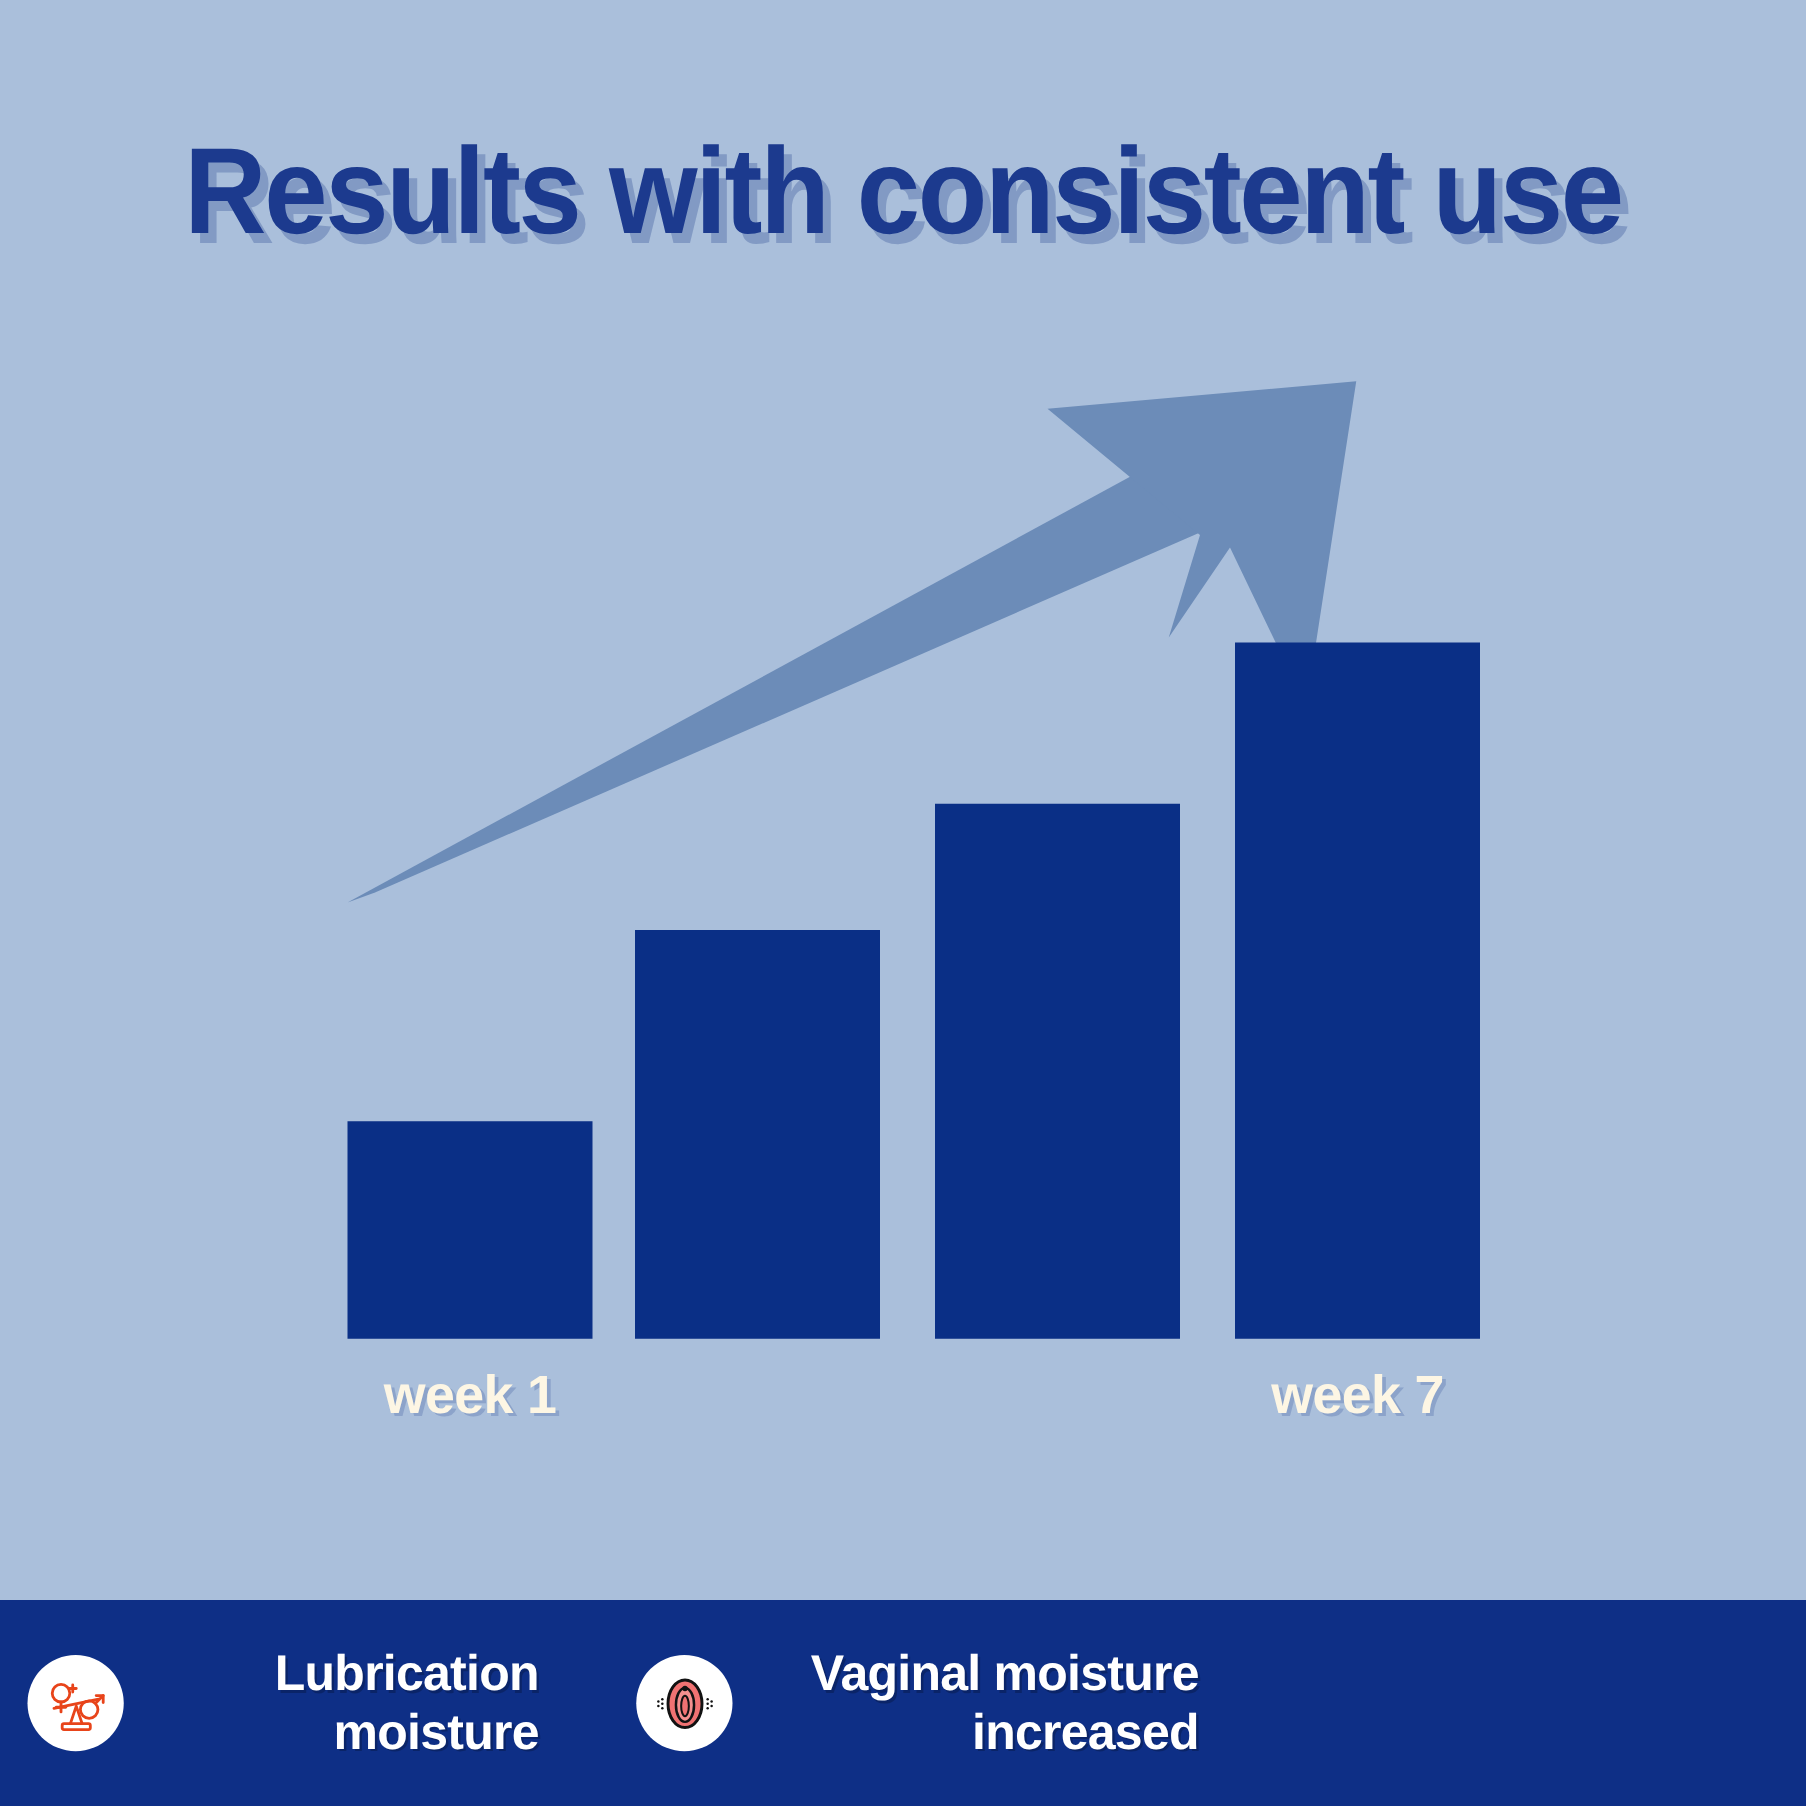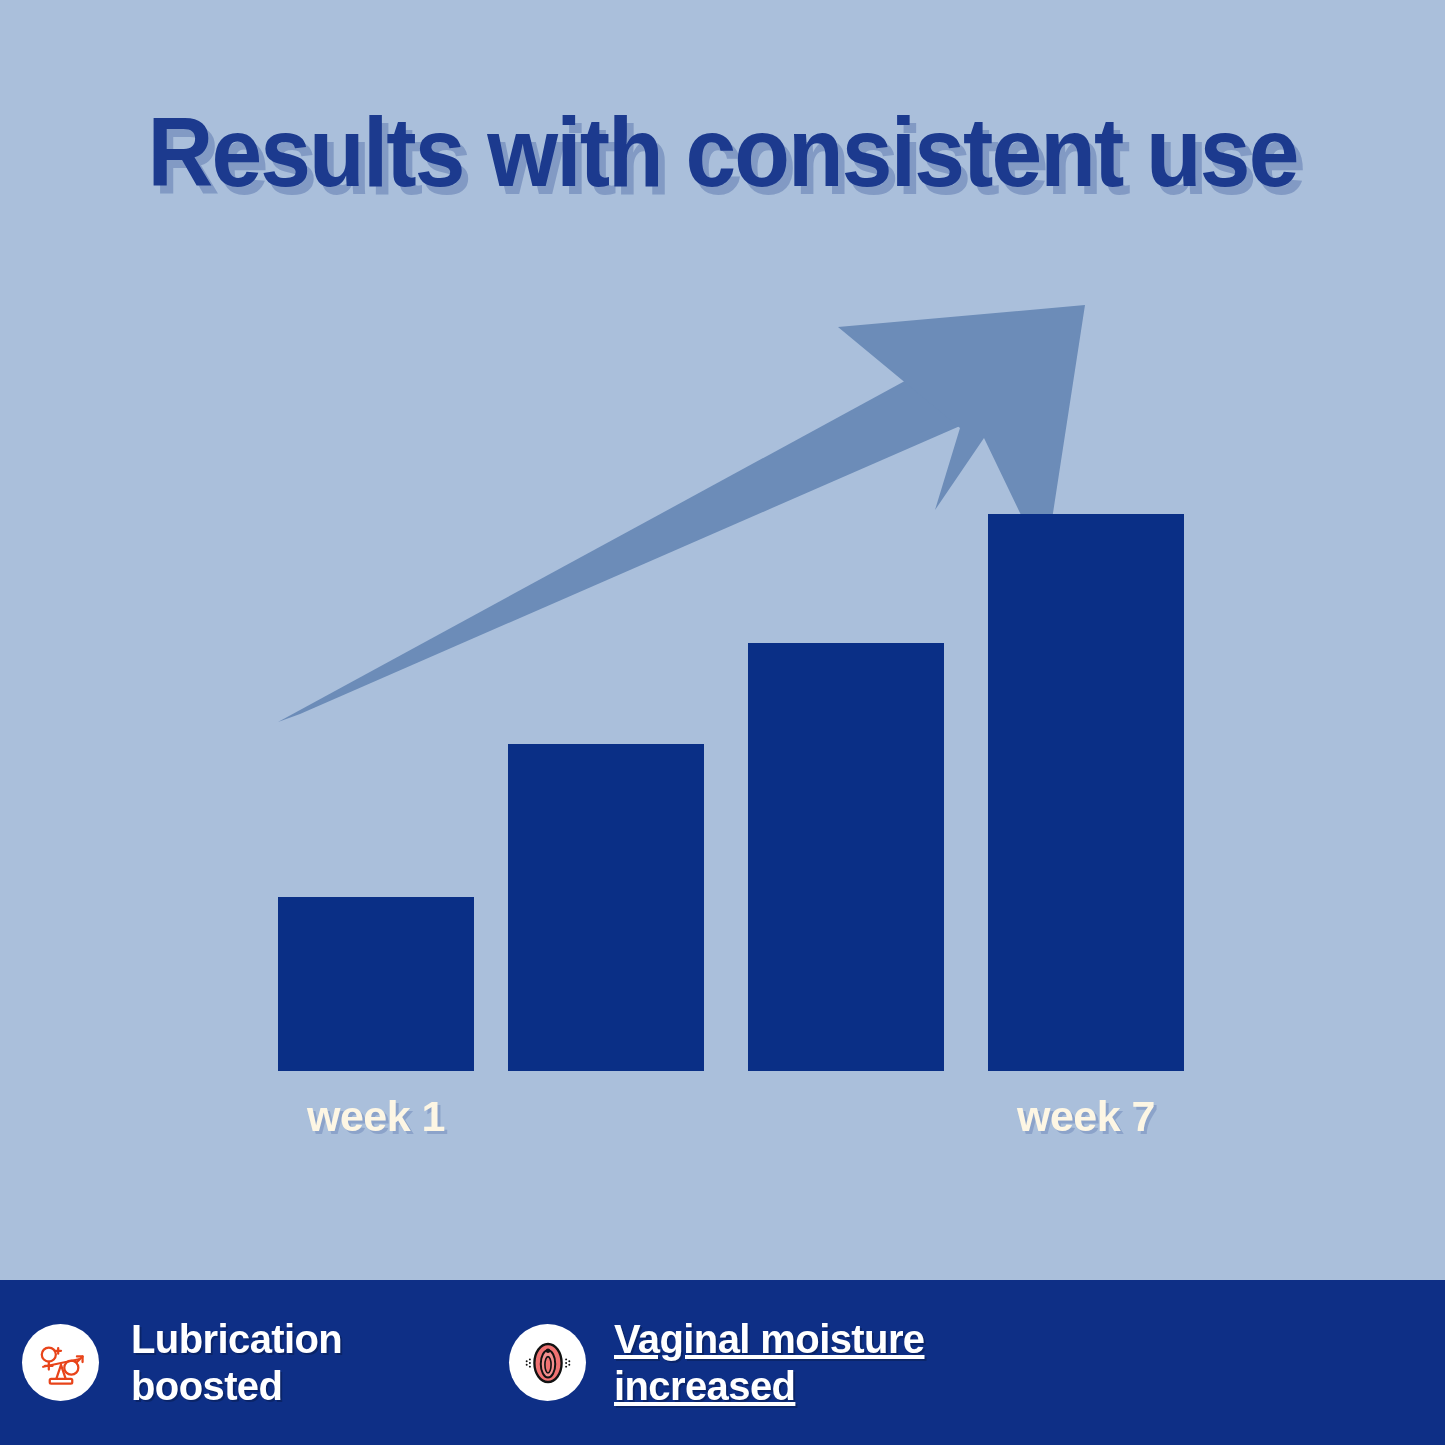--- a/index.html
+++ b/index.html
@@ -104,22 +104,22 @@
   .benefit-text {
     font-family: "Liberation Sans", sans-serif;
     font-weight: 700;
     font-size: 40px;
     line-height: 1.16;
     letter-spacing: -0.6px;
     color: #ffffff;
     text-shadow: 2px 2px 0 rgba(0,0,0,0.22);
   }
   .bt-1 { margin-left: 24px; white-space: nowrap; }
-  .bt-2 { margin-left: 32px; width: 300px; text-align: left; }
-  .bt-3 { margin-left: 28px; width: 345px; text-align: left; text-decoration: underline; }
+  .bt-2 { margin-left: 32px; width: 300px; text-align: right; }
+  .bt-3 { margin-left: 28px; width: 345px; text-align: right; }
 </style>
 </head>
 <body>
 
 <div id="poster">
 
   <div id="title">Results with consistent use</div>
 
   <div id="chart-stage">
 
@@ -169,21 +169,21 @@
 
           <path d="M29 16 L29 22 M26 19 L32 19"></path>
 
           <circle cx="43" cy="37" r="7.5"></circle>
           <path d="M48.5 31.5 L55 25"></path>
           <path d="M49 25 L55 25 L55 31"></path>
         </svg>
       </div>
       <div class="benefit-text bt-2">
         <span>Lubrication</span><br>
-        <span>boosted</span>
+        <span>moisture</span>
       </div>
     </div>
 
     <div class="benefit benefit-3">
       <div class="icon-circle">
         <svg width="58" height="58" viewBox="0 0 64 64" aria-hidden="true">
           <ellipse cx="32" cy="32" rx="15" ry="21" fill="#f07272" stroke="#121212" stroke-width="2.6"></ellipse>
           <ellipse cx="32" cy="33" rx="8" ry="15" fill="#f4908f" stroke="#121212" stroke-width="2.2"></ellipse>
           <ellipse cx="32" cy="34" rx="3.4" ry="9" fill="#f07272" stroke="#121212" stroke-width="1.8"></ellipse>
           <circle cx="32" cy="18.5" r="2.4" fill="#121212"></circle>

